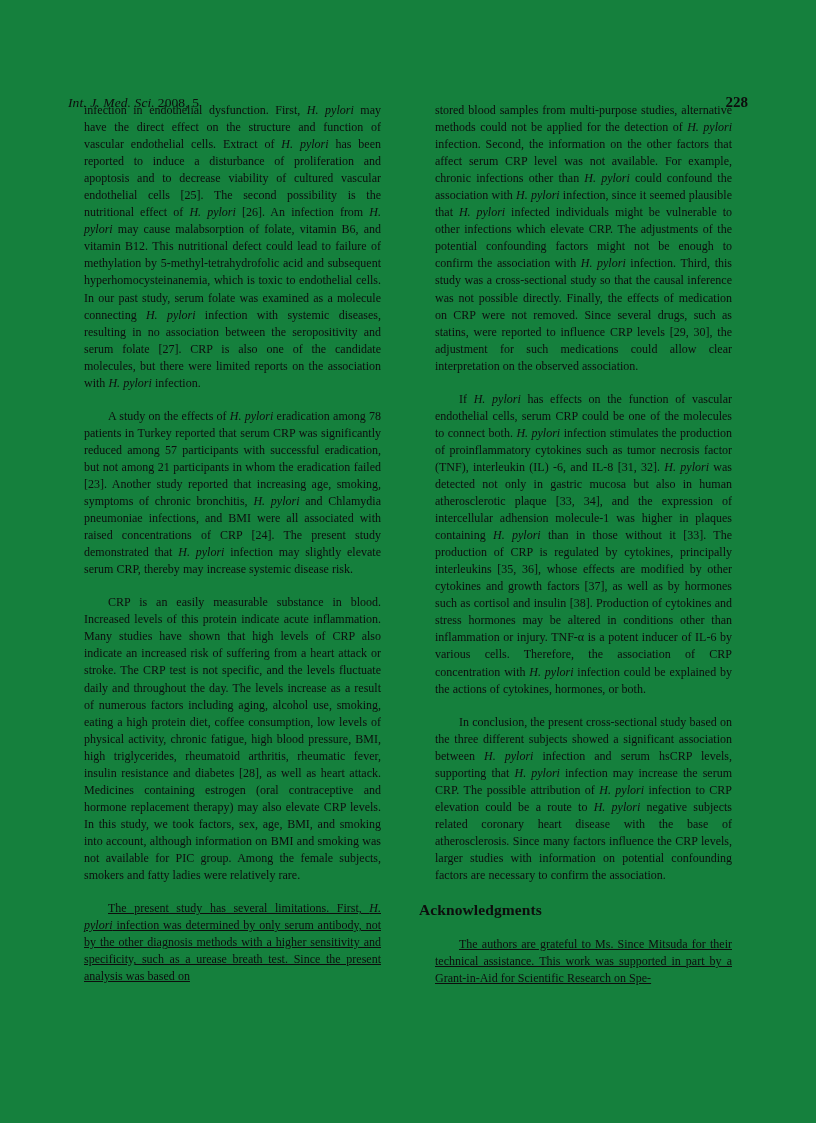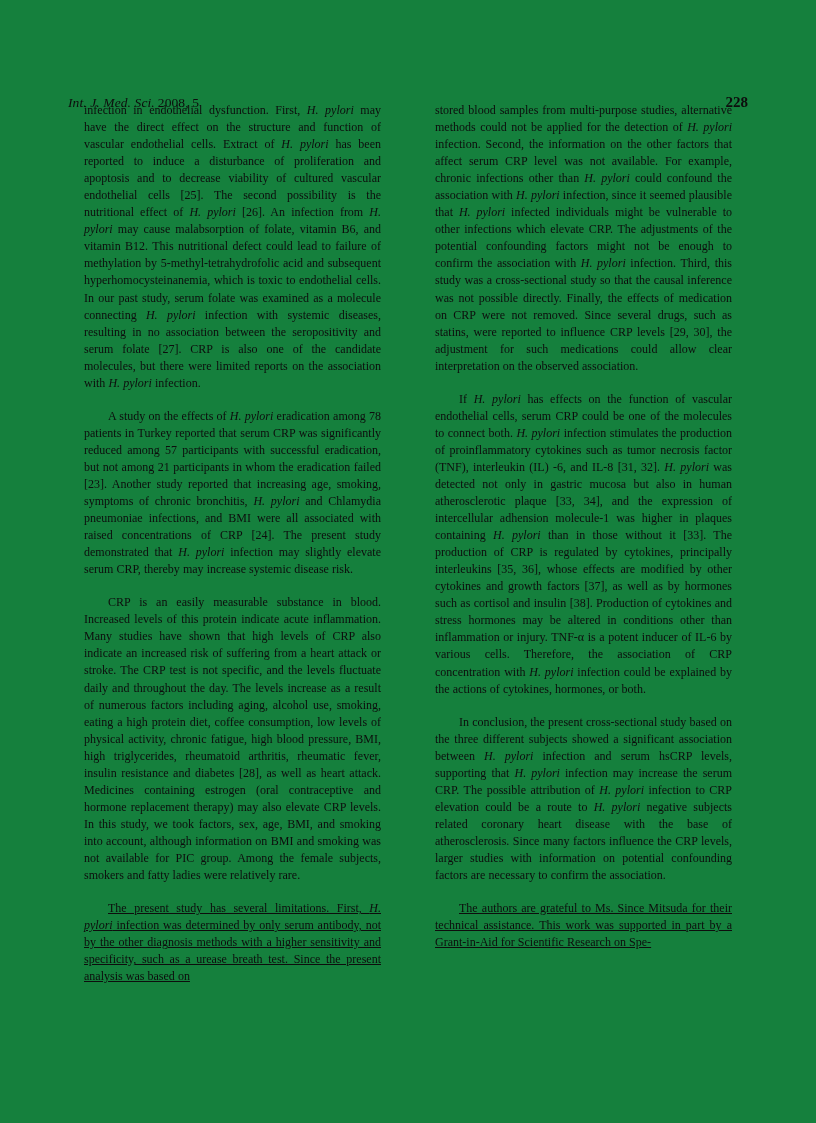--- a/index.html
+++ b/index.html
@@ -109,17 +109,18 @@
       <p class="para first cont"><span>infection in endothelial dysfunction. First, <i>H. pylori</i> may have the direct effect on the structure and function of vascular endothelial cells. Extract of <i>H. pylori</i> has been reported to induce a disturbance of proliferation and apoptosis and to decrease viability of cultured vascular endothelial cells [25]. The second possibility is the nutritional effect of <i>H. pylori</i> [26]. An infection from <i>H. pylori</i> may cause malabsorption of folate, vitamin B6, and vitamin B12. This nutritional defect could lead to failure of methylation by 5-methyl-tetrahydrofolic acid and subsequent hyperhomocysteinanemia, which is toxic to endothelial cells. In our past study, serum folate was examined as a molecule connecting <i>H. pylori</i> infection with systemic diseases, resulting in no association between the seropositivity and serum folate [27]. CRP is also one of the candidate molecules, but there were limited reports on the association with <i>H. pylori</i> infection.</span></p>
       <p class="para"><span>A study on the effects of <i>H. pylori</i> eradication among 78 patients in Turkey reported that serum CRP was significantly reduced among 57 participants with successful eradication, but not among 21 participants in whom the eradication failed [23]. Another study reported that increasing age, smoking, symptoms of chronic bronchitis, <i>H. pylori</i> and Chlamydia pneumoniae infections, and BMI were all associated with raised concentrations of CRP [24]. The present study demonstrated that <i>H. pylori</i> infection may slightly elevate serum CRP, thereby may increase systemic disease risk.</span></p>
       <p class="para"><span>CRP is an easily measurable substance in blood. Increased levels of this protein indicate acute inflammation. Many studies have shown that high levels of CRP also indicate an increased risk of suffering from a heart attack or stroke. The CRP test is not specific, and the levels fluctuate daily and throughout the day. The levels increase as a result of numerous factors including aging, alcohol use, smoking, eating a high protein diet, coffee consumption, low levels of physical activity, chronic fatigue, high blood pressure, BMI, high triglycerides, rheumatoid arthritis, rheumatic fever, insulin resistance and diabetes [28], as well as heart attack. Medicines containing estrogen (oral contraceptive and hormone replacement therapy) may also elevate CRP levels. In this study, we took factors, sex, age, BMI, and smoking into account, although information on BMI and smoking was not available for PIC group. Among the female subjects, smokers and fatty ladies were relatively rare.</span></p>
       <p class="para"><span>The present study has several limitations. First, <i>H. pylori</i> infection was determined by only serum antibody, not by the other diagnosis methods with a higher sensitivity and specificity, such as a urease breath test. Since the present analysis was based on</span></p>
     </div>
 
     <div class="col">
       <p class="para first cont"><span>stored blood samples from multi-purpose studies, alternative methods could not be applied for the detection of <i>H. pylori</i> infection. Second, the information on the other factors that affect serum CRP level was not available. For example, chronic infections other than <i>H. pylori</i> could confound the association with <i>H. pylori</i> infection, since it seemed plausible that <i>H. pylori</i> infected individuals might be vulnerable to other infections which elevate CRP. The adjustments of the potential confounding factors might not be enough to confirm the association with <i>H. pylori</i> infection. Third, this study was a cross-sectional study so that the causal inference was not possible directly. Finally, the effects of medication on CRP were not removed. Since several drugs, such as statins, were reported to influence CRP levels [29, 30], the adjustment for such medications could allow clear interpretation on the observed association.</span></p>
       <p class="para"><span>If <i>H. pylori</i> has effects on the function of vascular endothelial cells, serum CRP could be one of the molecules to connect both. <i>H. pylori</i> infection stimulates the production of proinflammatory cytokines such as tumor necrosis factor (TNF), interleukin (IL) -6, and IL-8 [31, 32]. <i>H. pylori</i> was detected not only in gastric mucosa but also in human atherosclerotic plaque [33, 34], and the expression of intercellular adhension molecule-1 was higher in plaques containing <i>H. pylori</i> than in those without it [33]. The production of CRP is regulated by cytokines, principally interleukins [35, 36], whose effects are modified by other cytokines and growth factors [37], as well as by hormones such as cortisol and insulin [38]. Production of cytokines and stress hormones may be altered in conditions other than inflammation or injury. TNF-α is a potent inducer of IL-6 by various cells. Therefore, the association of CRP concentration with <i>H. pylori</i> infection could be explained by the actions of cytokines, hormones, or both.</span></p>
       <p class="para"><span>In conclusion, the present cross-sectional study based on the three different subjects showed a significant association between <i>H. pylori</i> infection and serum hsCRP levels, supporting that <i>H. pylori</i> infection may increase the serum CRP. The possible attribution of <i>H. pylori</i> infection to CRP elevation could be a route to <i>H. pylori</i> negative subjects related coronary heart disease with the base of atherosclerosis. Since many factors influence the CRP levels, larger studies with information on potential confounding factors are necessary to confirm the association.</span></p>
+      <h2 class="section">Acknowledgments</h2>
       <p class="para"><span>The authors are grateful to Ms. Since Mitsuda for their technical assistance. This work was supported in part by a Grant-in-Aid for Scientific Research on Spe-</span></p>
     </div>
 
   </div>
 </div>
 
 </body></html>

